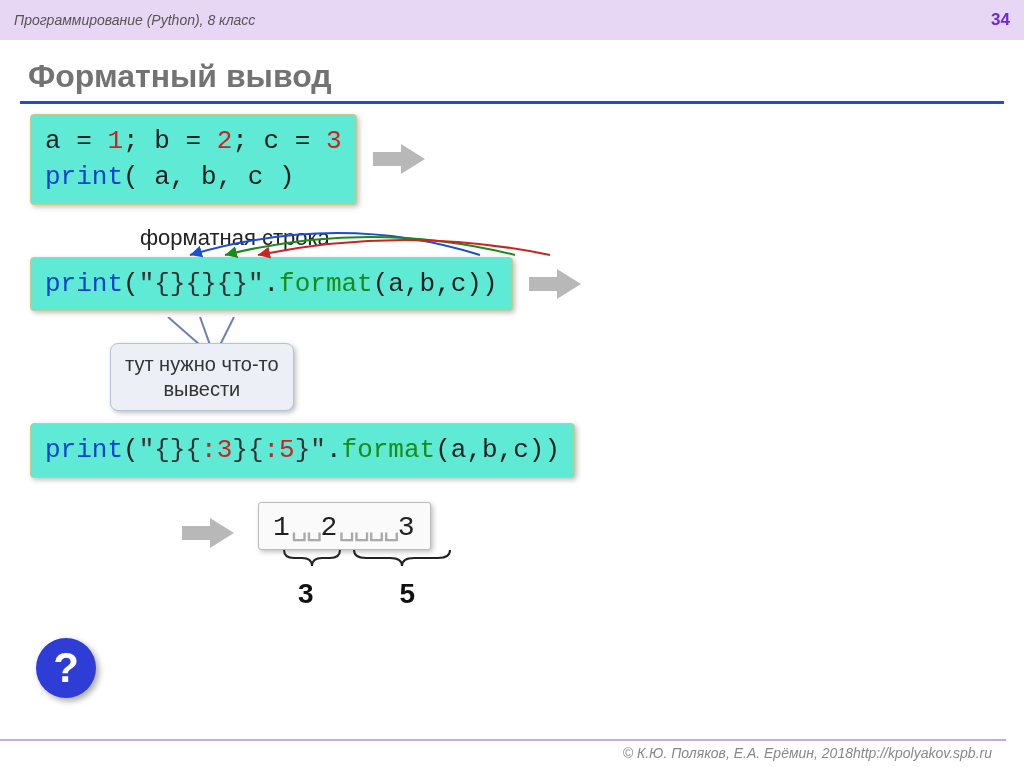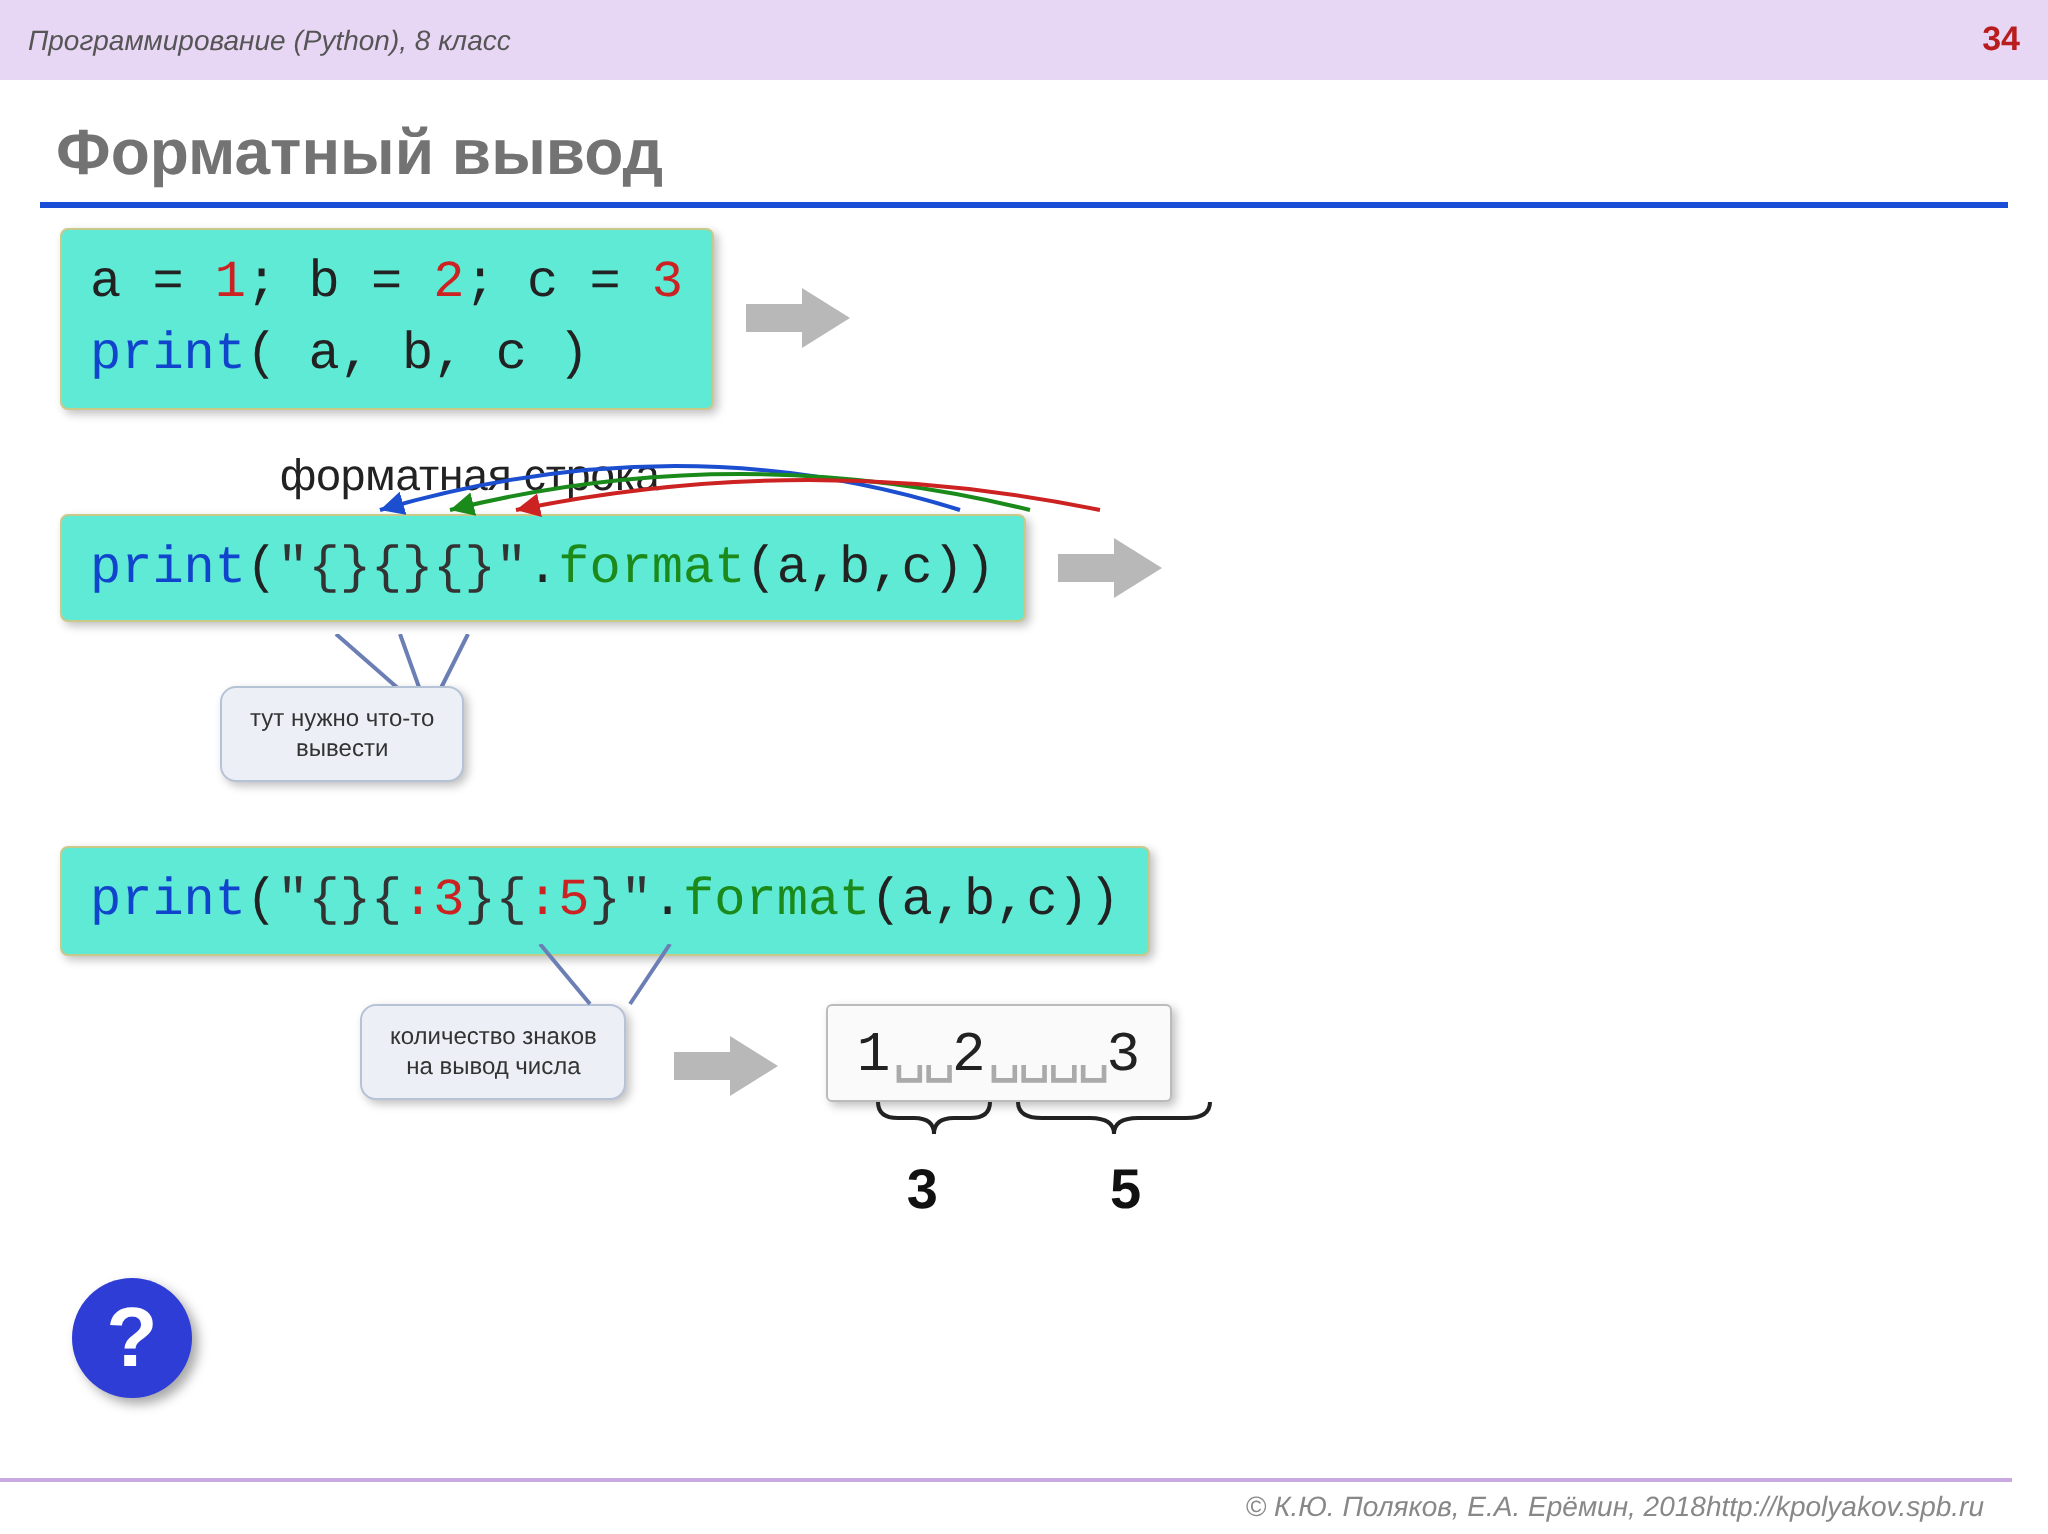--- a/index.html
+++ b/index.html
@@ -15,21 +15,21 @@
     background: #e8d6f5;
     height: 40px;
     display: flex;
     align-items: center;
     justify-content: space-between;
     padding: 0 14px;
     font-size: 14px;
     font-style: italic;
     color: #555;
   }
-  .header-bar .pagenum { font-style: normal; font-weight: bold; color: #b91c1c; font-size: 17px; text-align: right; }
+  .header-bar .pagenum { font-style: normal; font-weight: bold; color: #6d28d9; font-size: 17px; text-align: right; }
   .title {
     font-size: 32px;
     font-weight: bold;
     color: #737373;
     padding: 18px 28px 6px 28px;
   }
   .title-rule {
     height: 3px;
     background: #1a4ed6;
     margin: 0 20px 10px 20px;
@@ -58,21 +58,21 @@
     font-family: "Courier New", monospace;
     font-size: 28px;
     display: inline-block;
     color: #222;
   }
   .callout {
     background: #ecf0f6;
     border: 1px solid #b6c2d6;
     border-radius: 8px;
     padding: 8px 14px;
-    font-size: 12px;
+    font-size: 20px;
     color: #333;
     text-align: center;
     display: inline-block;
     box-shadow: 2px 2px 5px rgba(0,0,0,0.25);
     line-height: 1.25;
   }
   .arrow-right {
     display: inline-block;
     vertical-align: middle;
   }
@@ -203,28 +203,20 @@
     <div class="callout" style="position:absolute; left:10px; top:26px; white-space:pre-line">тут нужно что-то
 вывести</div>
   </div>
 
   <div class="r3group">
     <div class="code-box" style="margin-left:10px">
       <span class="kw">print</span><span class="tok">(</span><span class="str">"</span><span class="str">{</span><span class="str">}</span><span class="str">{</span><span class="num">:3</span><span class="str">}</span><span class="str">{</span><span class="num">:5</span><span class="str">}</span><span class="str">"</span><span class="tok">.</span><span class="fn">format</span><span class="tok">(</span><span class="tok">a,b,c</span><span class="tok">)</span><span class="tok">)</span>
     </div>
 
     <div class="row" style="margin-top:24px; margin-left:160px; align-items:flex-start; gap:22px">
-      <div style="position:relative">
-        <svg class="svg-overlay" style="left:60px;top:-30px" width="160" height="40">
-          <line x1="30" y1="0" x2="55" y2="30" stroke="#6b7fb5" stroke-width="2"></line>
-          <line x1="95" y1="0" x2="75" y2="30" stroke="#6b7fb5" stroke-width="2"></line>
-        </svg>
-        <div class="callout" style="white-space:pre-line">количество знаков
-на вывод числа</div>
-      </div>
       <span class="arrow-right" style="margin-top:14px">
         <svg width="56" height="34">
             <path d="M2 10 L30 10 L30 2 L54 17 L30 32 L30 24 L2 24 Z" fill="#b8b8b8"></path>
           </svg>
       </span>
       <div>
         <div class="out-box" style="letter-spacing:1px">
           <span>1</span><span class="spc">␣␣</span><span>2</span><span class="spc">␣␣␣␣</span><span>3</span>
         </div>
         

